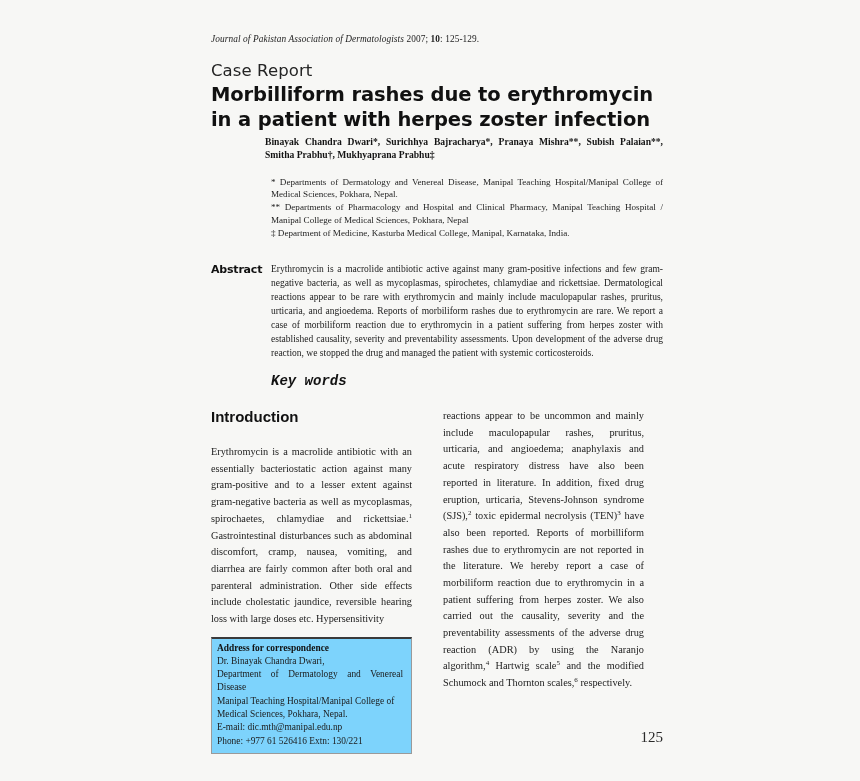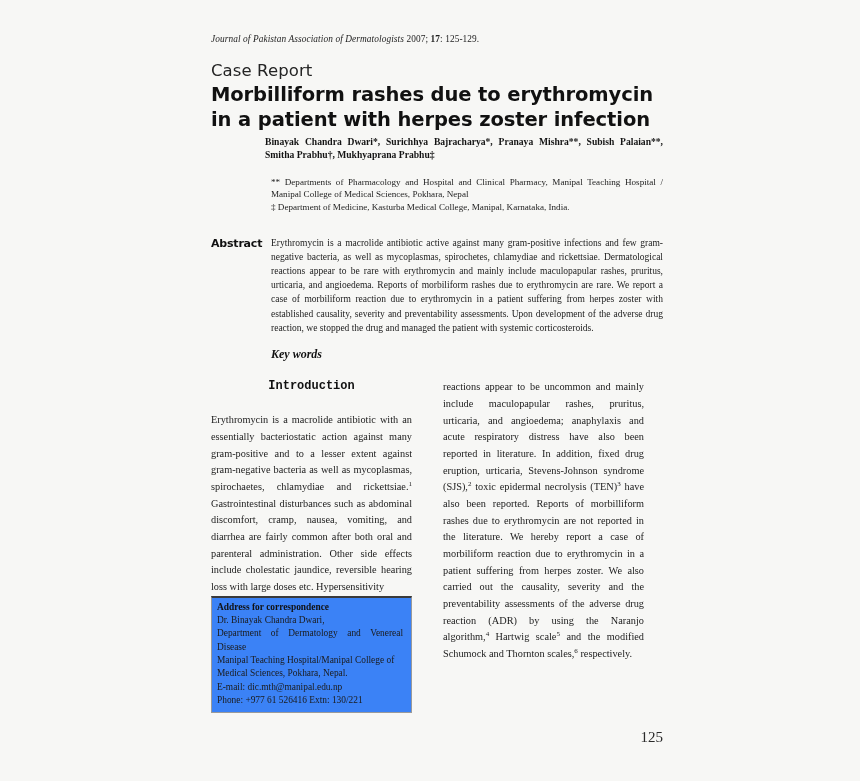--- a/index.html
+++ b/index.html
@@ -107,50 +107,50 @@
   .abstract-body {
     flex: 1;
     font-family: "Liberation Serif", serif;
     font-size: 9.5px;
     line-height: 1.48;
     text-align: justify;
     color: #1b1b1b;
   }
   .keywords-head {
     margin-top: 11px;
-    font-size: 12px;
+    font-size: 14px;
     font-weight: bold;
     font-style: italic;
     color: #111;
+    font-family: Liberation Mono, monospace;
   }
   .keywords-body {
     margin-top: 1px;
     font-size: 9.5px;
     text-align: left;
     color: #1b1b1b;
   }
 
   
   .columns {
     position: relative;
     margin-top: 16px;
     display: flex;
     gap: 31px;
   }
   .col {
     width: 201px;
     flex: 0 0 201px;
   }
   .sec-head {
-    font-family: Liberation Mono, monospace;
-    font-size: 12px;
+    font-family: Liberation Sans, sans-serif;
+    font-size: 15px;
     font-weight: bold;
     color: #111;
     margin-bottom: 19px;
-    text-align: center;
   }
   .bodytext {
     font-family: "Liberation Serif", serif;
     font-size: 10.3px;
     line-height: 1.62;
     text-align: justify;
     color: #1b1b1b;
     -webkit-hyphens: none;
     hyphens: none;
   }
@@ -158,24 +158,25 @@
     font-size: 7px;
     vertical-align: super;
     line-height: 0;
   }
   .col-right .bodytext {
     text-align: justify;
   }
 
   
   .addr-box {
+    margin-top: 9px;
     border: 1px solid #9a9a9a;
     border-top: 2.5px solid #3a3a3a;
     padding: 3px 8px 5px 5px;
-    background: #3b82f6;
+    background: #7dd3fc;
   }
   .addr-title {
     font-family: "Liberation Serif", serif;
     font-size: 9.4px;
     font-weight: bold;
     color: #111;
     line-height: 1.4;
   }
   .addr-line {
     font-family: "Liberation Serif", serif;
@@ -197,30 +198,31 @@
     color: #2a2a2a;
   }
 </style>
 </head>
 <body>
 
 <div class="page">
   <div class="content">
 
     <div class="journal-line">
-      <span class="jname">Journal of Pakistan Association of Dermatologists</span><span> 2007; </span><span class="jvol">17</span><span>: 125-129.</span>
+      <span class="jname">Journal of Pakistan Association of Dermatologists</span><span> 2007; </span><span class="jvol">10</span><span>: 125-129.</span>
     </div>
 
     <div class="title-block">
       <div class="case-report">Case Report</div>
       <div class="article-title">Morbilliform rashes due to erythromycin in a patient with herpes zoster infection</div>
       <div class="authors">Binayak Chandra Dwari*, Surichhya Bajracharya*, Pranaya Mishra**, Subish Palaian**, Smitha Prabhu†, Mukhyaprana Prabhu‡</div>
     </div>
 
     <div class="affiliations">
+      <div class="aff-just">* Departments of Dermatology and Venereal Disease, Manipal Teaching Hospital/Manipal College of Medical Sciences, Pokhara, Nepal.</div>
       <div class="aff-just">** Departments of Pharmacology and Hospital and Clinical Pharmacy, Manipal Teaching Hospital / Manipal College of Medical Sciences, Pokhara, Nepal</div>
       <div>‡ Department of Medicine, Kasturba Medical College, Manipal, Karnataka, India.</div>
     </div>
 
     <div class="abstract-row">
       <div class="abstract-label">Abstract</div>
       <div class="abstract-body">
         <div>Erythromycin is a macrolide antibiotic active against many gram-positive infections and few gram-negative bacteria, as well as mycoplasmas, spirochetes, chlamydiae and rickettsiae. Dermatological reactions appear to be rare with erythromycin and mainly include maculopapular rashes, pruritus, urticaria, and angioedema. Reports of morbiliform rashes due to erythromycin are rare. We report a case of morbiliform reaction due to erythromycin in a patient suffering from herpes zoster with established causality, severity and preventability assessments. Upon development of the adverse drug reaction, we stopped the drug and managed the patient with systemic corticosteroids.</div>
         <div class="keywords-head">Key words</div>
       </div>

